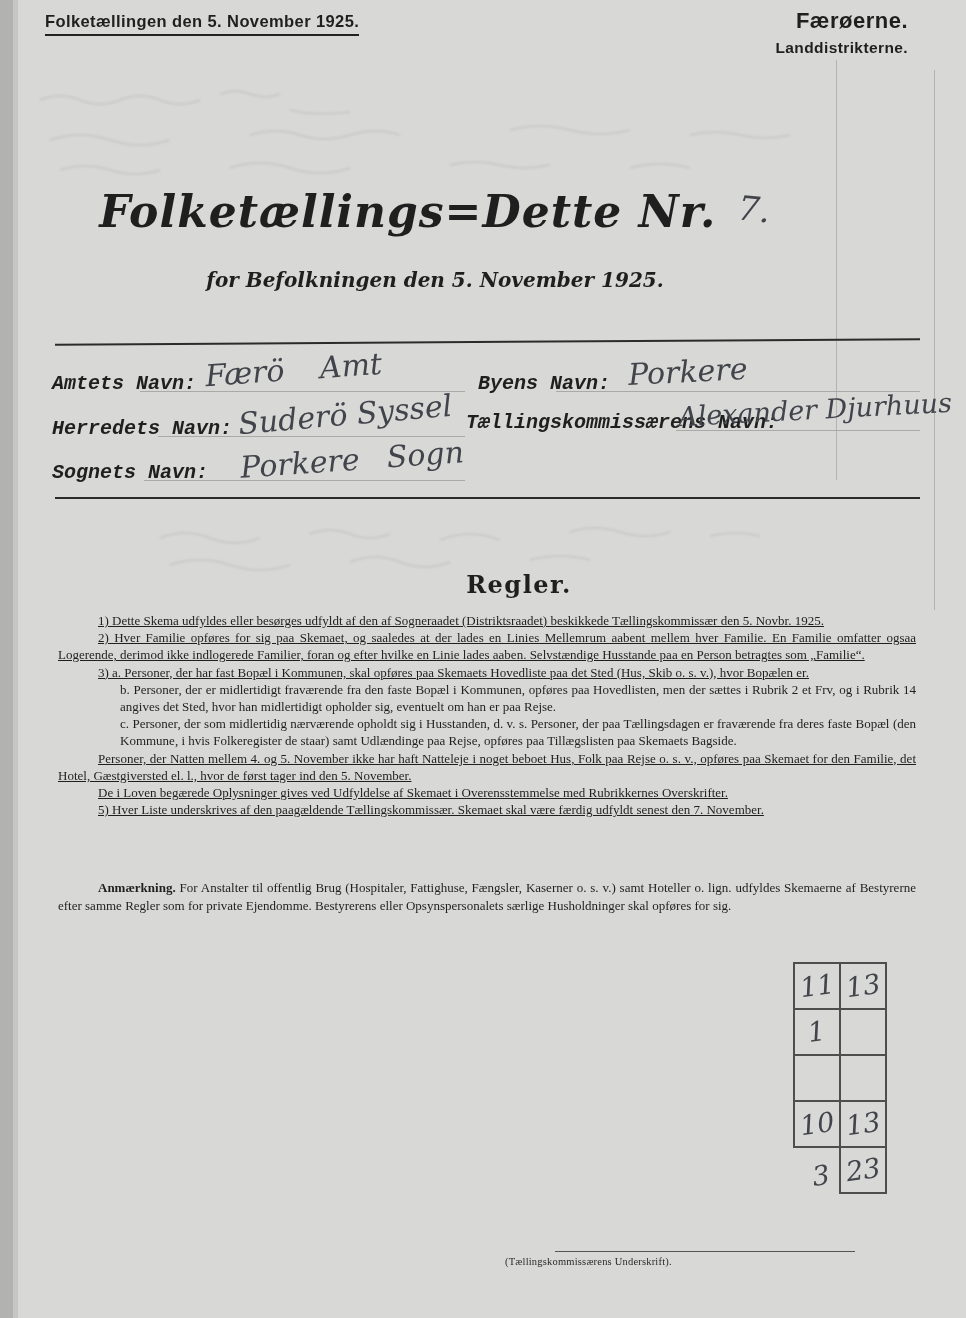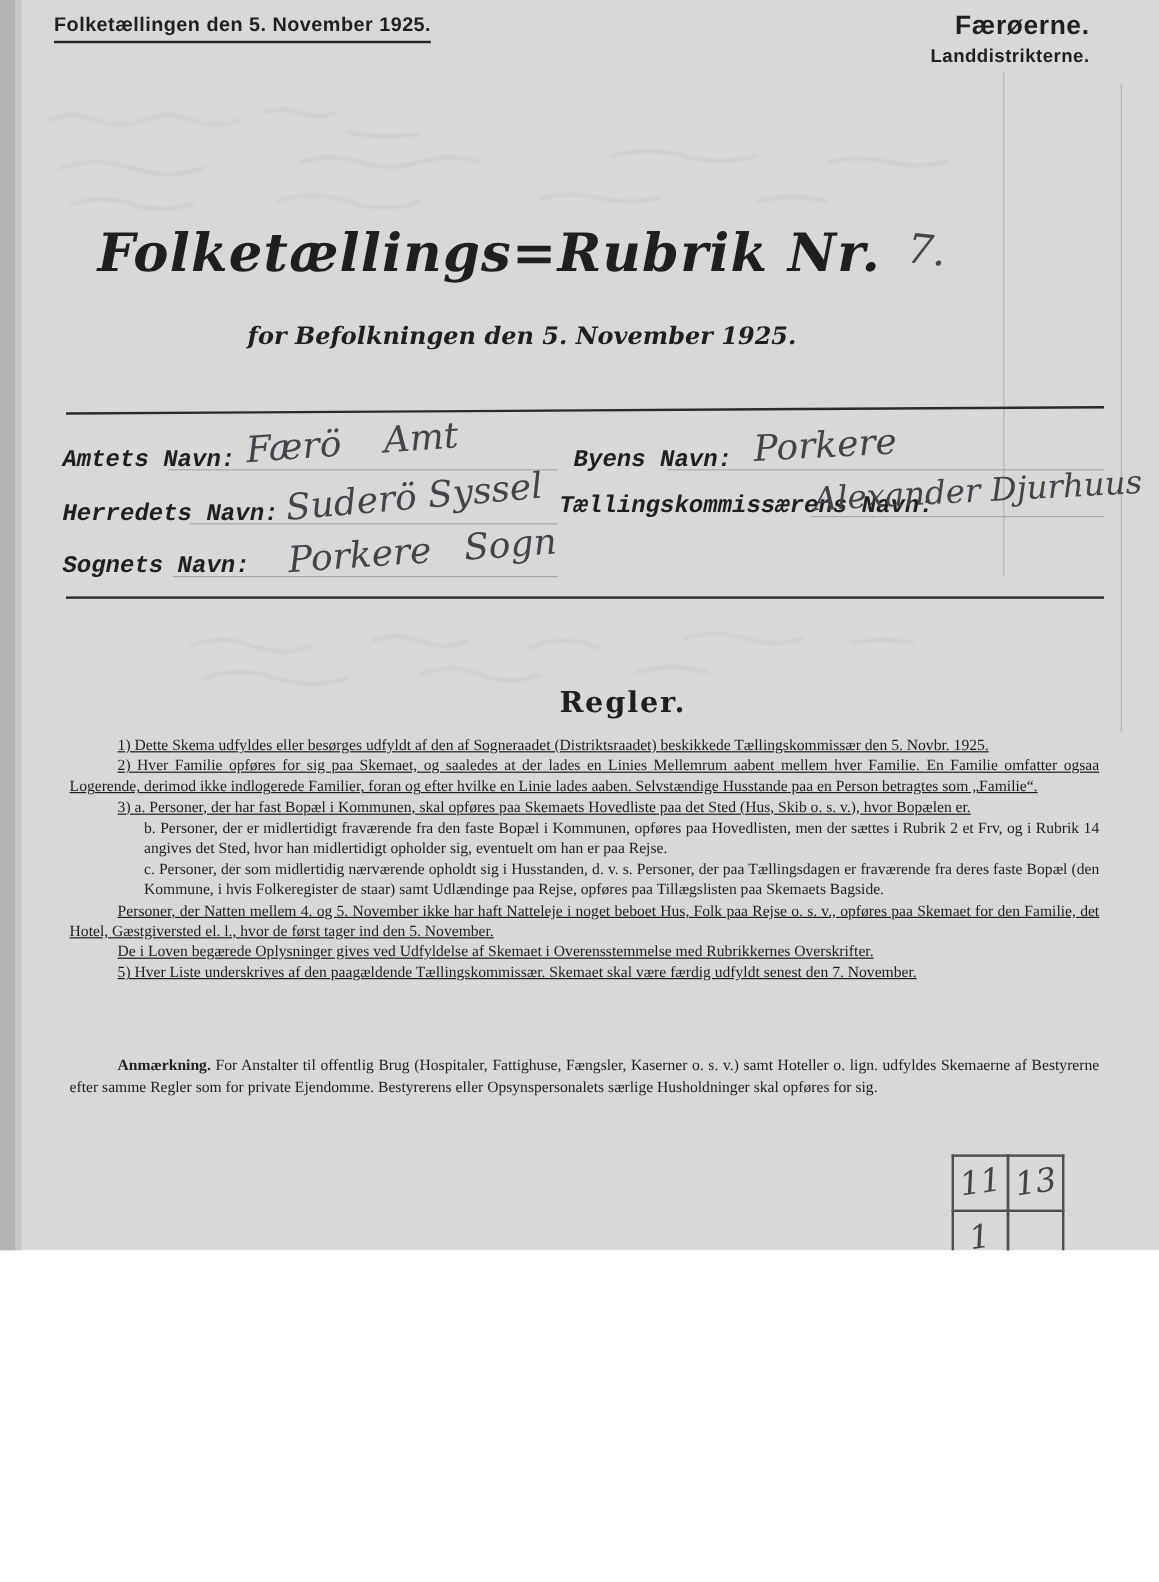--- a/index.html
+++ b/index.html
@@ -1,18 +1,18 @@
 <!DOCTYPE html>
 <html><head>
 <meta charset="utf-8">
 <style>
   html,body{margin:0;padding:0;}
   .page{
     position:relative;
-    width:966px;height:1042px;
+    width:966px;height:1318px;
     background:#d8d8d6;
     overflow:hidden;
     font-family:"Liberation Serif", serif;
     color:#1f1f1f;
   }
   .edge-strip{position:absolute;left:0;top:0;width:13px;height:1318px;background:#b2b2b0;}
   .edge-strip2{position:absolute;left:13px;top:0;width:5px;height:1318px;background:#c6c6c4;}
 
   
   .ghost{position:absolute;opacity:0.35;filter:blur(1.2px);pointer-events:none;}
@@ -121,21 +121,21 @@
   <div class="v-ghost" style="left:836px;top:60px;height:420px;"></div>
   <div class="v-ghost" style="left:934px;top:70px;height:540px;"></div>
 
   <div class="header-left">Folketællingen den 5. November 1925.</div>
   <div class="header-right">
     <div class="l1">Færøerne.</div>
     <div class="l2">Landdistrikterne.</div>
   </div>
 
   <div class="title-row">
-    <span class="title">Folketællings=Rubrik Nr.</span><span class="hand title-num">7.</span>
+    <span class="title">Folketællings=Dette Nr.</span><span class="hand title-num">7.</span>
   </div>
   <div class="subtitle">for Befolkningen den 5. November 1925.</div>
 
   <div class="hr-heavy hr1"></div>
 
   <div class="field-label" style="left:52px;top:372px;">Amtets Navn:</div>
   <div class="field-line" style="left:140px;top:391px;width:325px;"></div>
   <div class="hand field-value" style="left:205px;top:352px;font-size:30px;transform:rotate(-4deg);word-spacing:26px;">Færö Amt</div>
 
   <div class="field-label" style="left:52px;top:417px;">Herredets Navn:</div>

